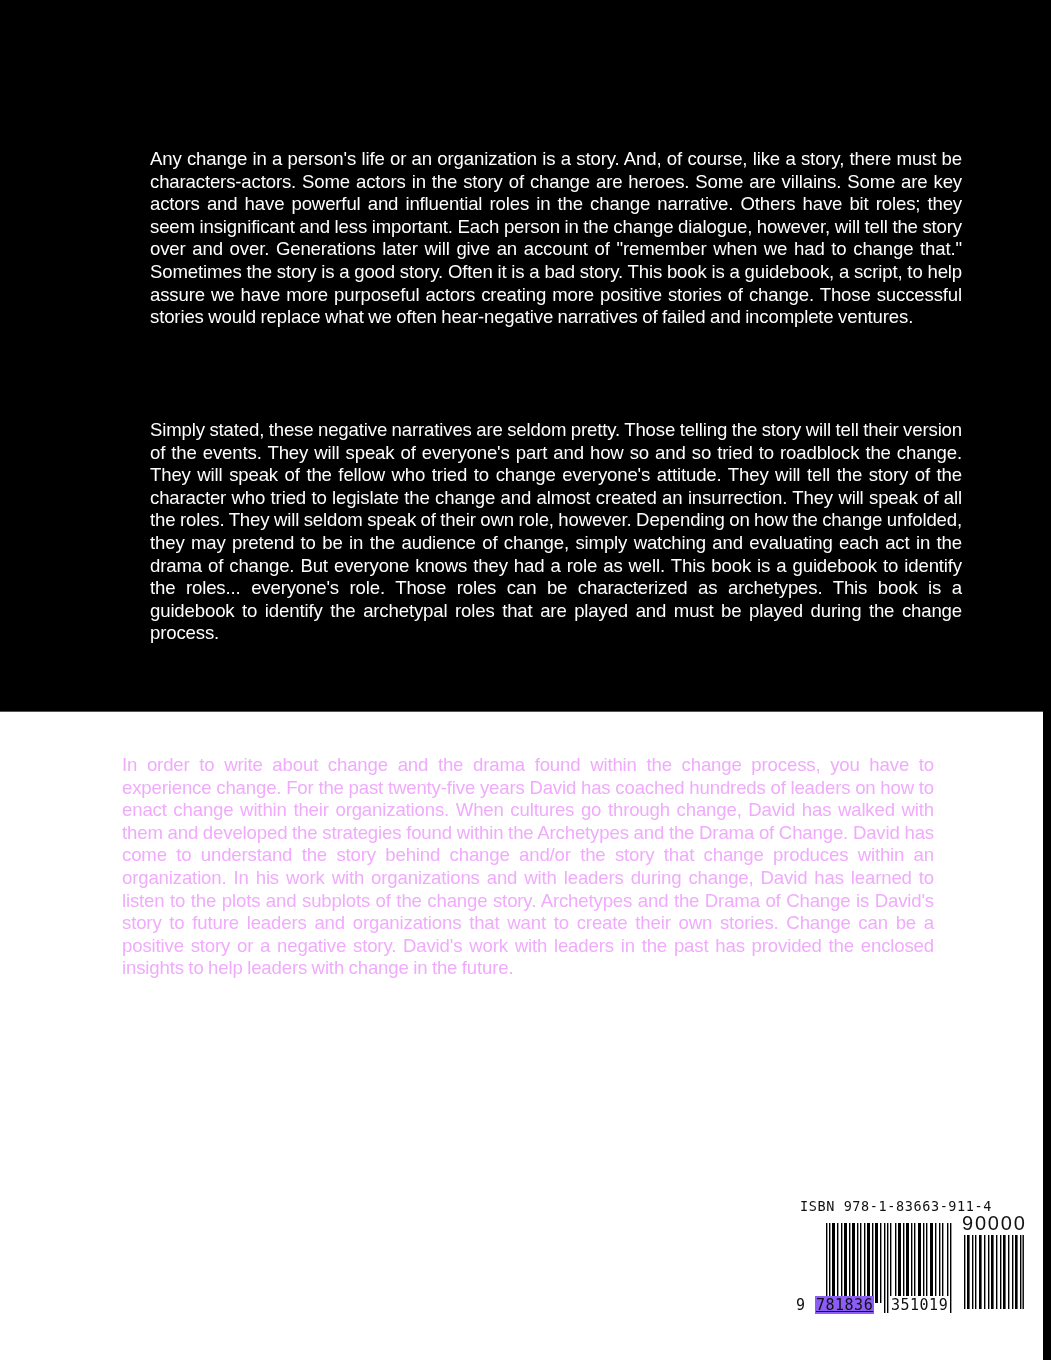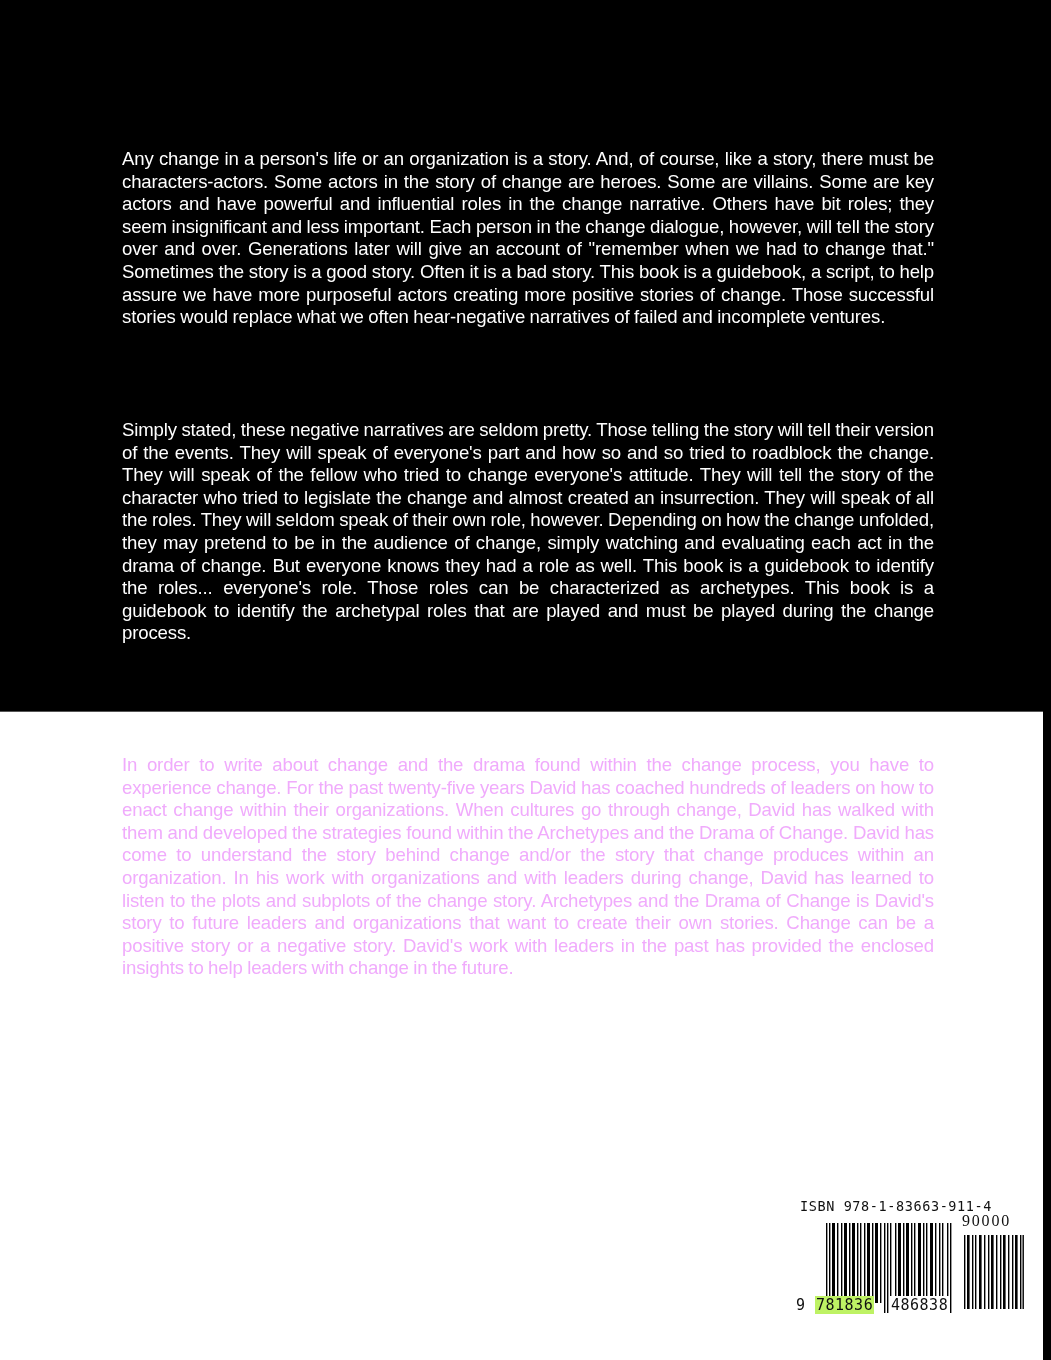--- a/index.html
+++ b/index.html
@@ -39,21 +39,21 @@
       position: absolute;
       left: 122px;
       width: 812px;
       margin: 0;
       font-size: 18.6px;
       line-height: 22.6px;
       text-align: justify;
       letter-spacing: -0.15px;
       word-spacing: -0.5px;
     }
-    .para.dark { color: #fff; }
+    .para.dark { color: #fff; margin-left: 28px; }
     .para.light { color: #f0abfc; }
     #p1 { top: 148px; }
     #p2 { top: 419px; }
     #p3 { top: 754px; }
 
     .barcode-box {
       position: absolute;
       left: 796px;
       top: 1198px;
       width: 240px;
@@ -65,22 +65,22 @@
       left: 4px; top: 0px;
       font-family: "DejaVu Sans Mono", "Liberation Mono", monospace;
       font-size: 13.5px;
       letter-spacing: 0.6px;
       color: #111;
       white-space: nowrap;
     }
     .price-code {
       position: absolute;
       left: 166px; top: 14px;
-      font-family: Liberation Serif, serif;
-      font-size: 16px;
+      font-family: Liberation Sans, sans-serif;
+      font-size: 20px;
       letter-spacing: 1.8px;
       color: #111;
     }
     .bars-main {
       position: absolute;
       left: 30px; top: 25px;
       width: 126px; height: 90px;
     }
     .bars-addon {
       position: absolute;
@@ -90,21 +90,21 @@
     .ean-digits {
       position: absolute;
       left: 0px; top: 98px;
       font-family: "DejaVu Sans Mono", "Liberation Mono", monospace;
       font-size: 15px;
       color: #111;
       white-space: nowrap;
       background: transparent;
     }
     .ean-first { position: absolute; left: 0; }
-    .ean-left { position: absolute; left: 19px; letter-spacing: 0.5px; background:#bef264; padding: 0 1px; }
+    .ean-left { position: absolute; left: 19px; letter-spacing: 0.5px; background:#8b5cf6; padding: 0 1px; text-decoration: underline; }
     .ean-right { position: absolute; left: 94px; letter-spacing: 0.5px; background:#fff; padding: 0 1px; }
   </style>
 </head>
 <body>
 
 <div class="top-band">
   <p class="para dark" id="p1">Any change in a person's life or an organization is a story. And, of course, like a story, there must be characters-actors. Some actors in the story of change are heroes. Some are villains. Some are key actors and have powerful and influential roles in the change narrative. Others have bit roles; they seem insignificant and less important. Each person in the change dialogue, however, will tell the story over and over. Generations later will give an account of "remember when we had to change that." Sometimes the story is a good story. Often it is a bad story. This book is a guidebook, a script, to help assure we have more purposeful actors creating more positive stories of change. Those successful stories would replace what we often hear-negative narratives of failed and incomplete ventures.</p>
   <p class="para dark" id="p2">Simply stated, these negative narratives are seldom pretty. Those telling the story will tell their version of the events. They will speak of everyone's part and how so and so tried to roadblock the change. They will speak of the fellow who tried to change everyone's attitude. They will tell the story of the character who tried to legislate the change and almost created an insurrection. They will speak of all the roles. They will seldom speak of their own role, however. Depending on how the change unfolded, they may pretend to be in the audience of change, simply watching and evaluating each act in the drama of change. But everyone knows they had a role as well. This book is a guidebook to identify the roles... everyone's role. Those roles can be characterized as archetypes. This book is a guidebook to identify the archetypal roles that are played and must be played during the change process.</p>
 </div>
 
@@ -172,15 +172,15 @@
       <rect x="48" y="0" width="1.4" height="74"></rect>
       <rect x="51" y="0" width="2.6" height="74"></rect>
       <rect x="56" y="0" width="1.4" height="74"></rect>
       <rect x="58.5" y="0" width="1.4" height="74"></rect>
     </g>
   </svg>
 
   <div class="ean-digits">
     <span class="ean-first">9</span>
     <span class="ean-left">781836</span>
-    <span class="ean-right">486838</span>
+    <span class="ean-right">351019</span>
   </div>
 </div>
 
 </body></html>

